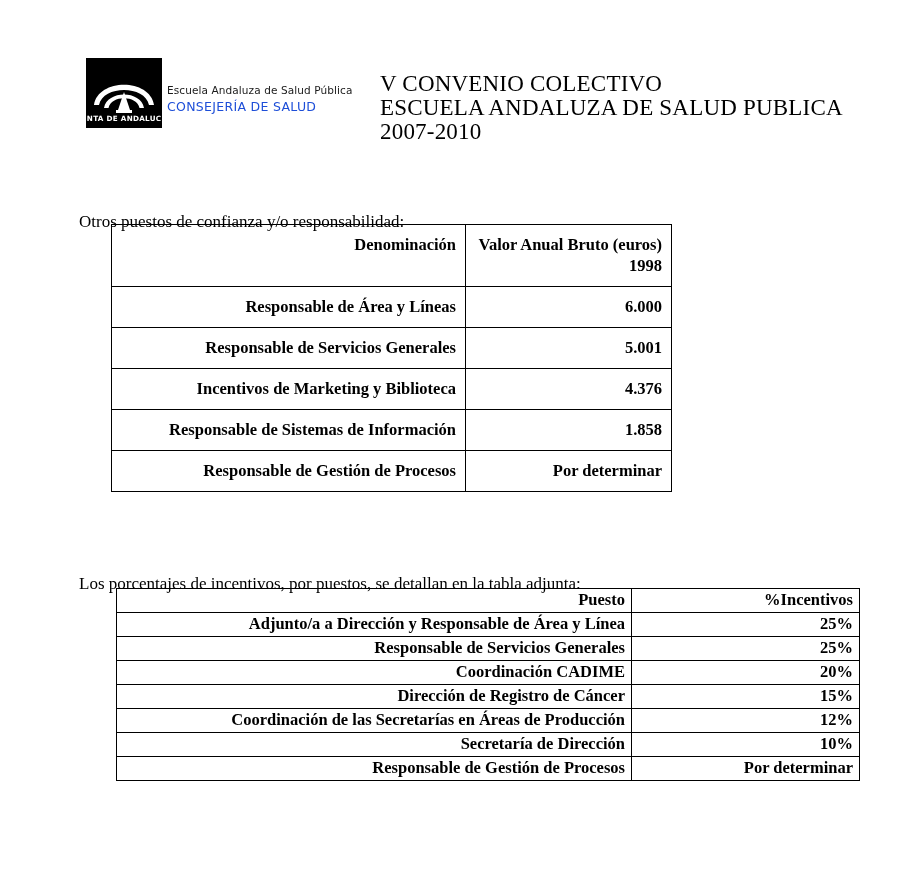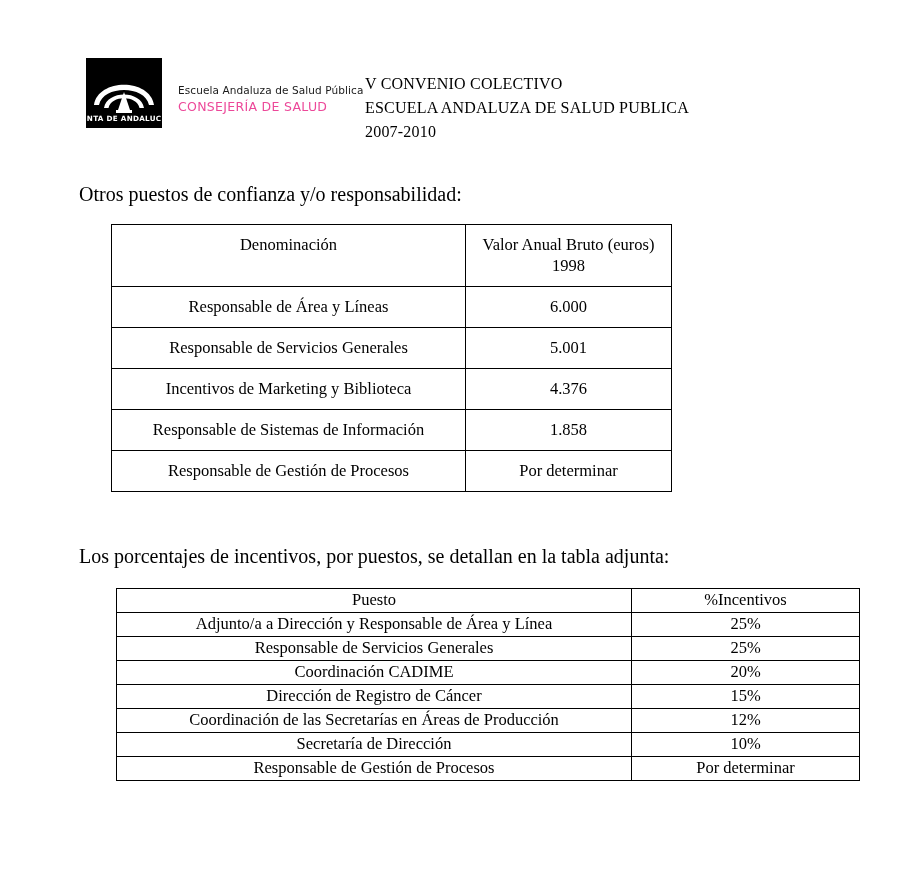--- a/index.html
+++ b/index.html
@@ -33,70 +33,72 @@
     position: relative;
     flex: 0 0 auto;
   }
   .logo-svg {
     display: block;
     width: 76px;
     height: 70px;
   }
 
   .org-block {
-    margin-left: 16px;
+    margin-left: 5px;
     padding-top: 26px;
     font-family: "DejaVu Sans", "Liberation Sans", sans-serif;
     flex: 0 0 auto;
     width: 186px;
   }
   .org-line1 {
     font-size: 10.5px;
     letter-spacing: 0.1px;
     white-space: nowrap;
     color: #1a1a1a;
   }
   .org-line2 {
     font-size: 12.5px;
     letter-spacing: 0.3px;
     margin-top: 3px;
     white-space: nowrap;
-    color: #ec4899;
+    color: #1d4ed8;
   }
 
   .title-block {
-    margin-left: 1px;
+    margin-left: 27px;
     padding-top: 14px;
-    font-size: 16px;
+    font-size: 23px;
     line-height: 24px;
     letter-spacing: 0.2px;
     white-space: nowrap;
   }
 
   
   .para {
     position: absolute;
-    font-size: 20px;
+    font-size: 17px;
     line-height: 20px;
     white-space: nowrap;
+    margin-top: 28px;
   }
   #intro-1 { left: 79px; top: 184px; }
   #intro-2 { left: 79px; top: 546px; }
 
   
   table {
     position: absolute;
     border-collapse: collapse;
     font-size: 16.5px;
     table-layout: fixed;
   }
   table td {
     border: 1px solid #000000;
     vertical-align: top;
-    text-align: center;
+    text-align: right;
+    font-weight: bold;
   }
 
   
   #table-puestos {
     left: 111px;
     top: 224px;
     width: 522px;
   }
   #table-puestos td {
     padding: 9px 9px 10px 9px;

